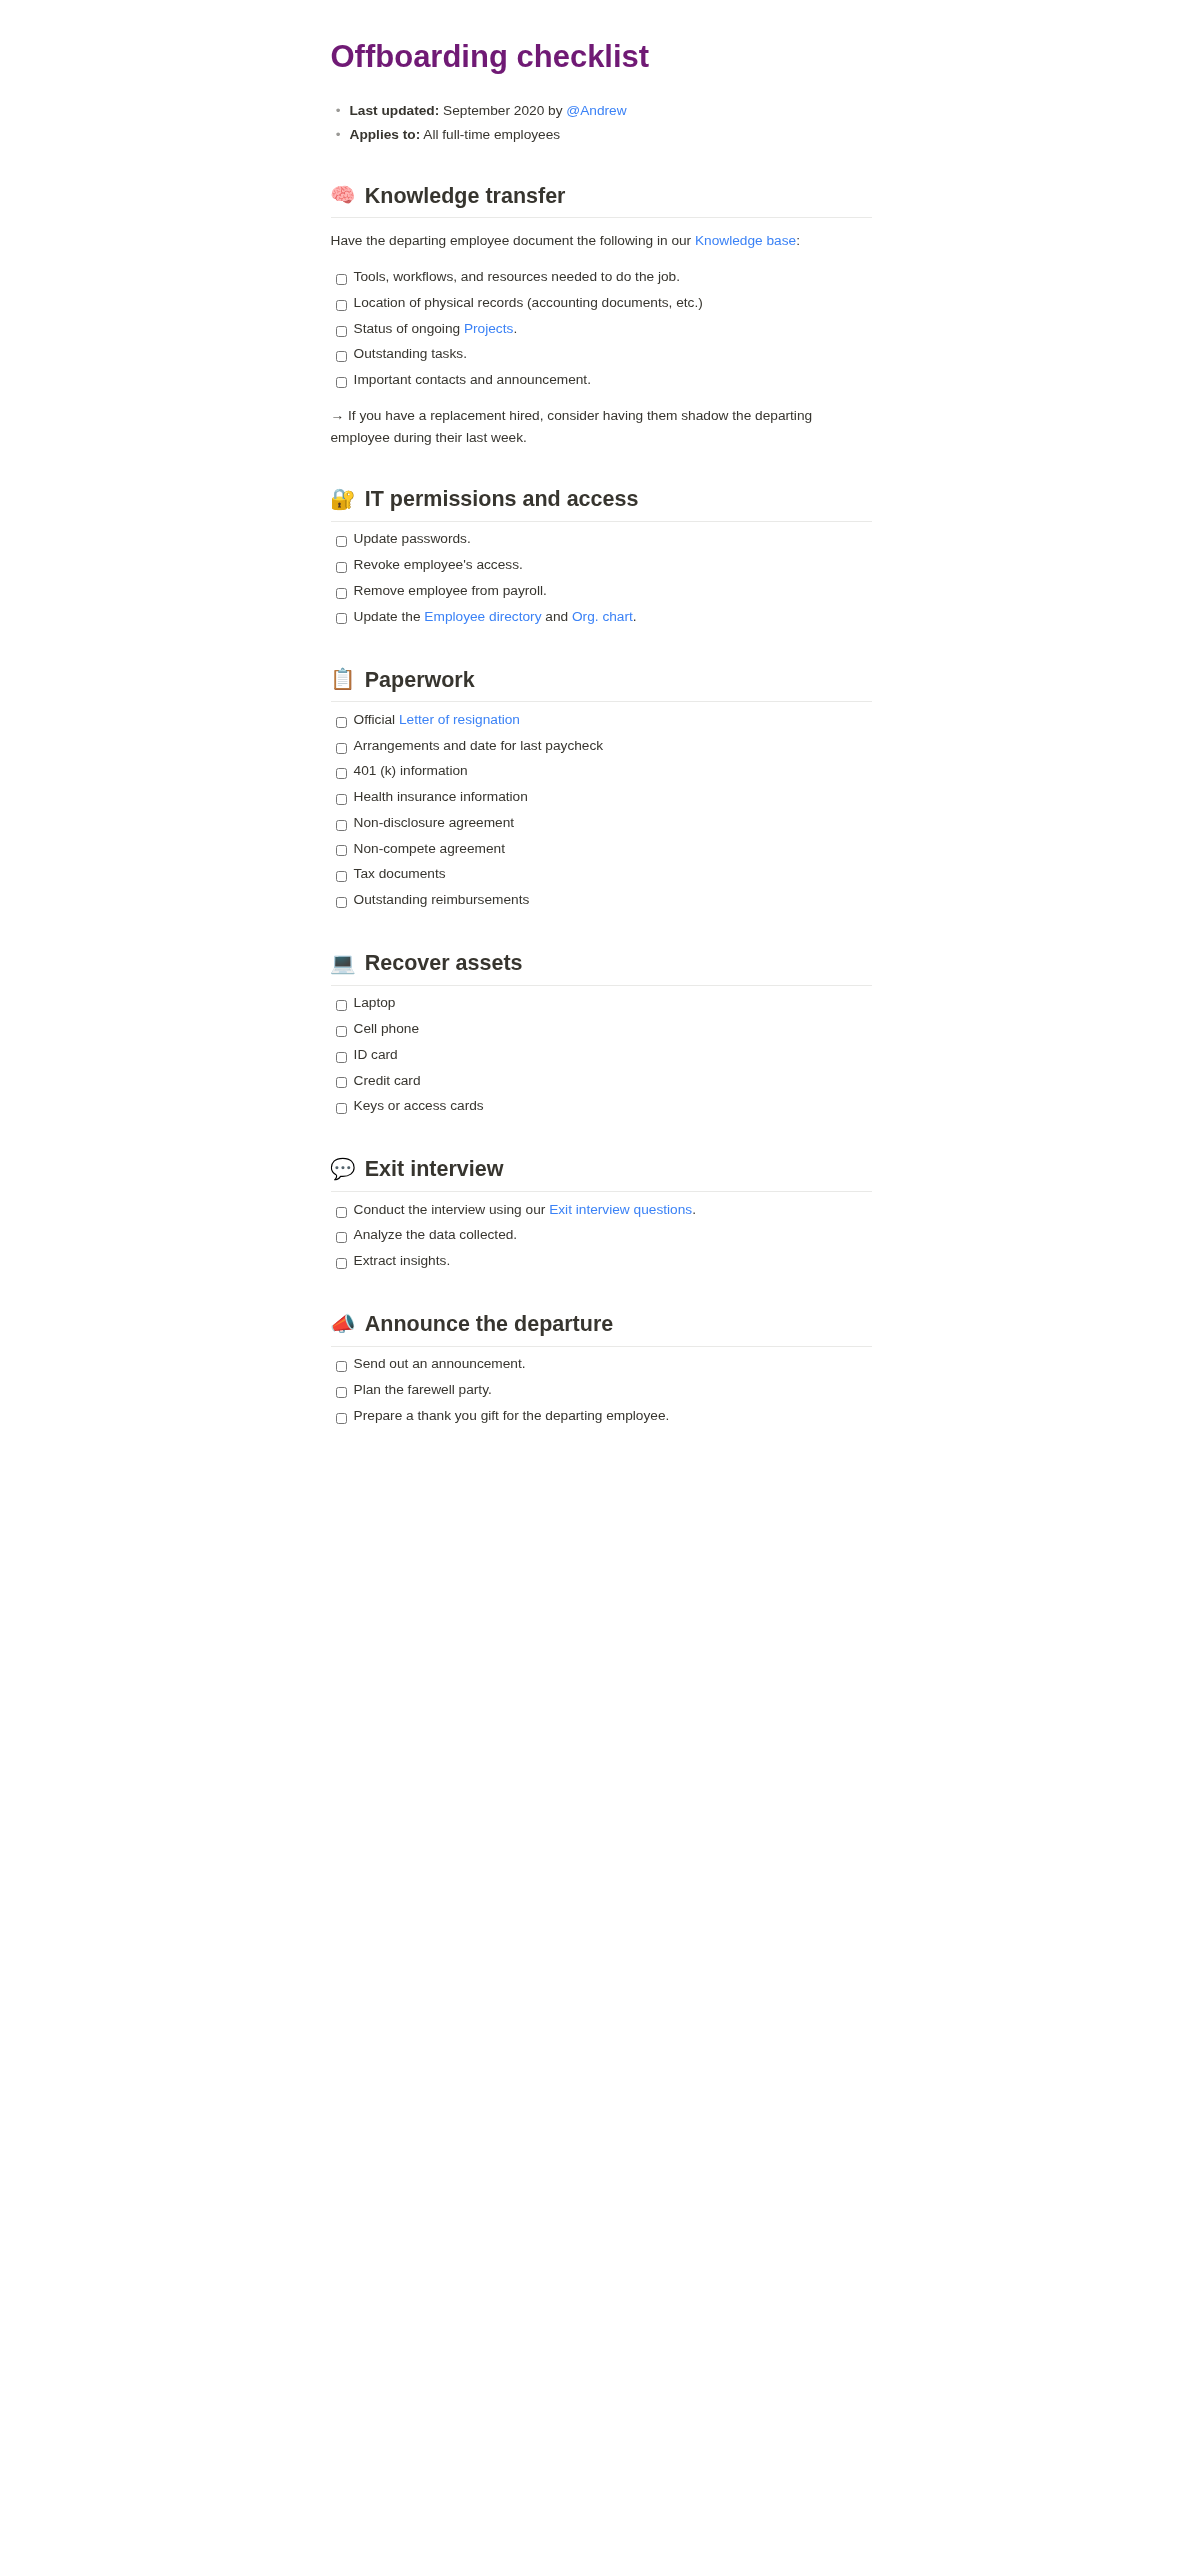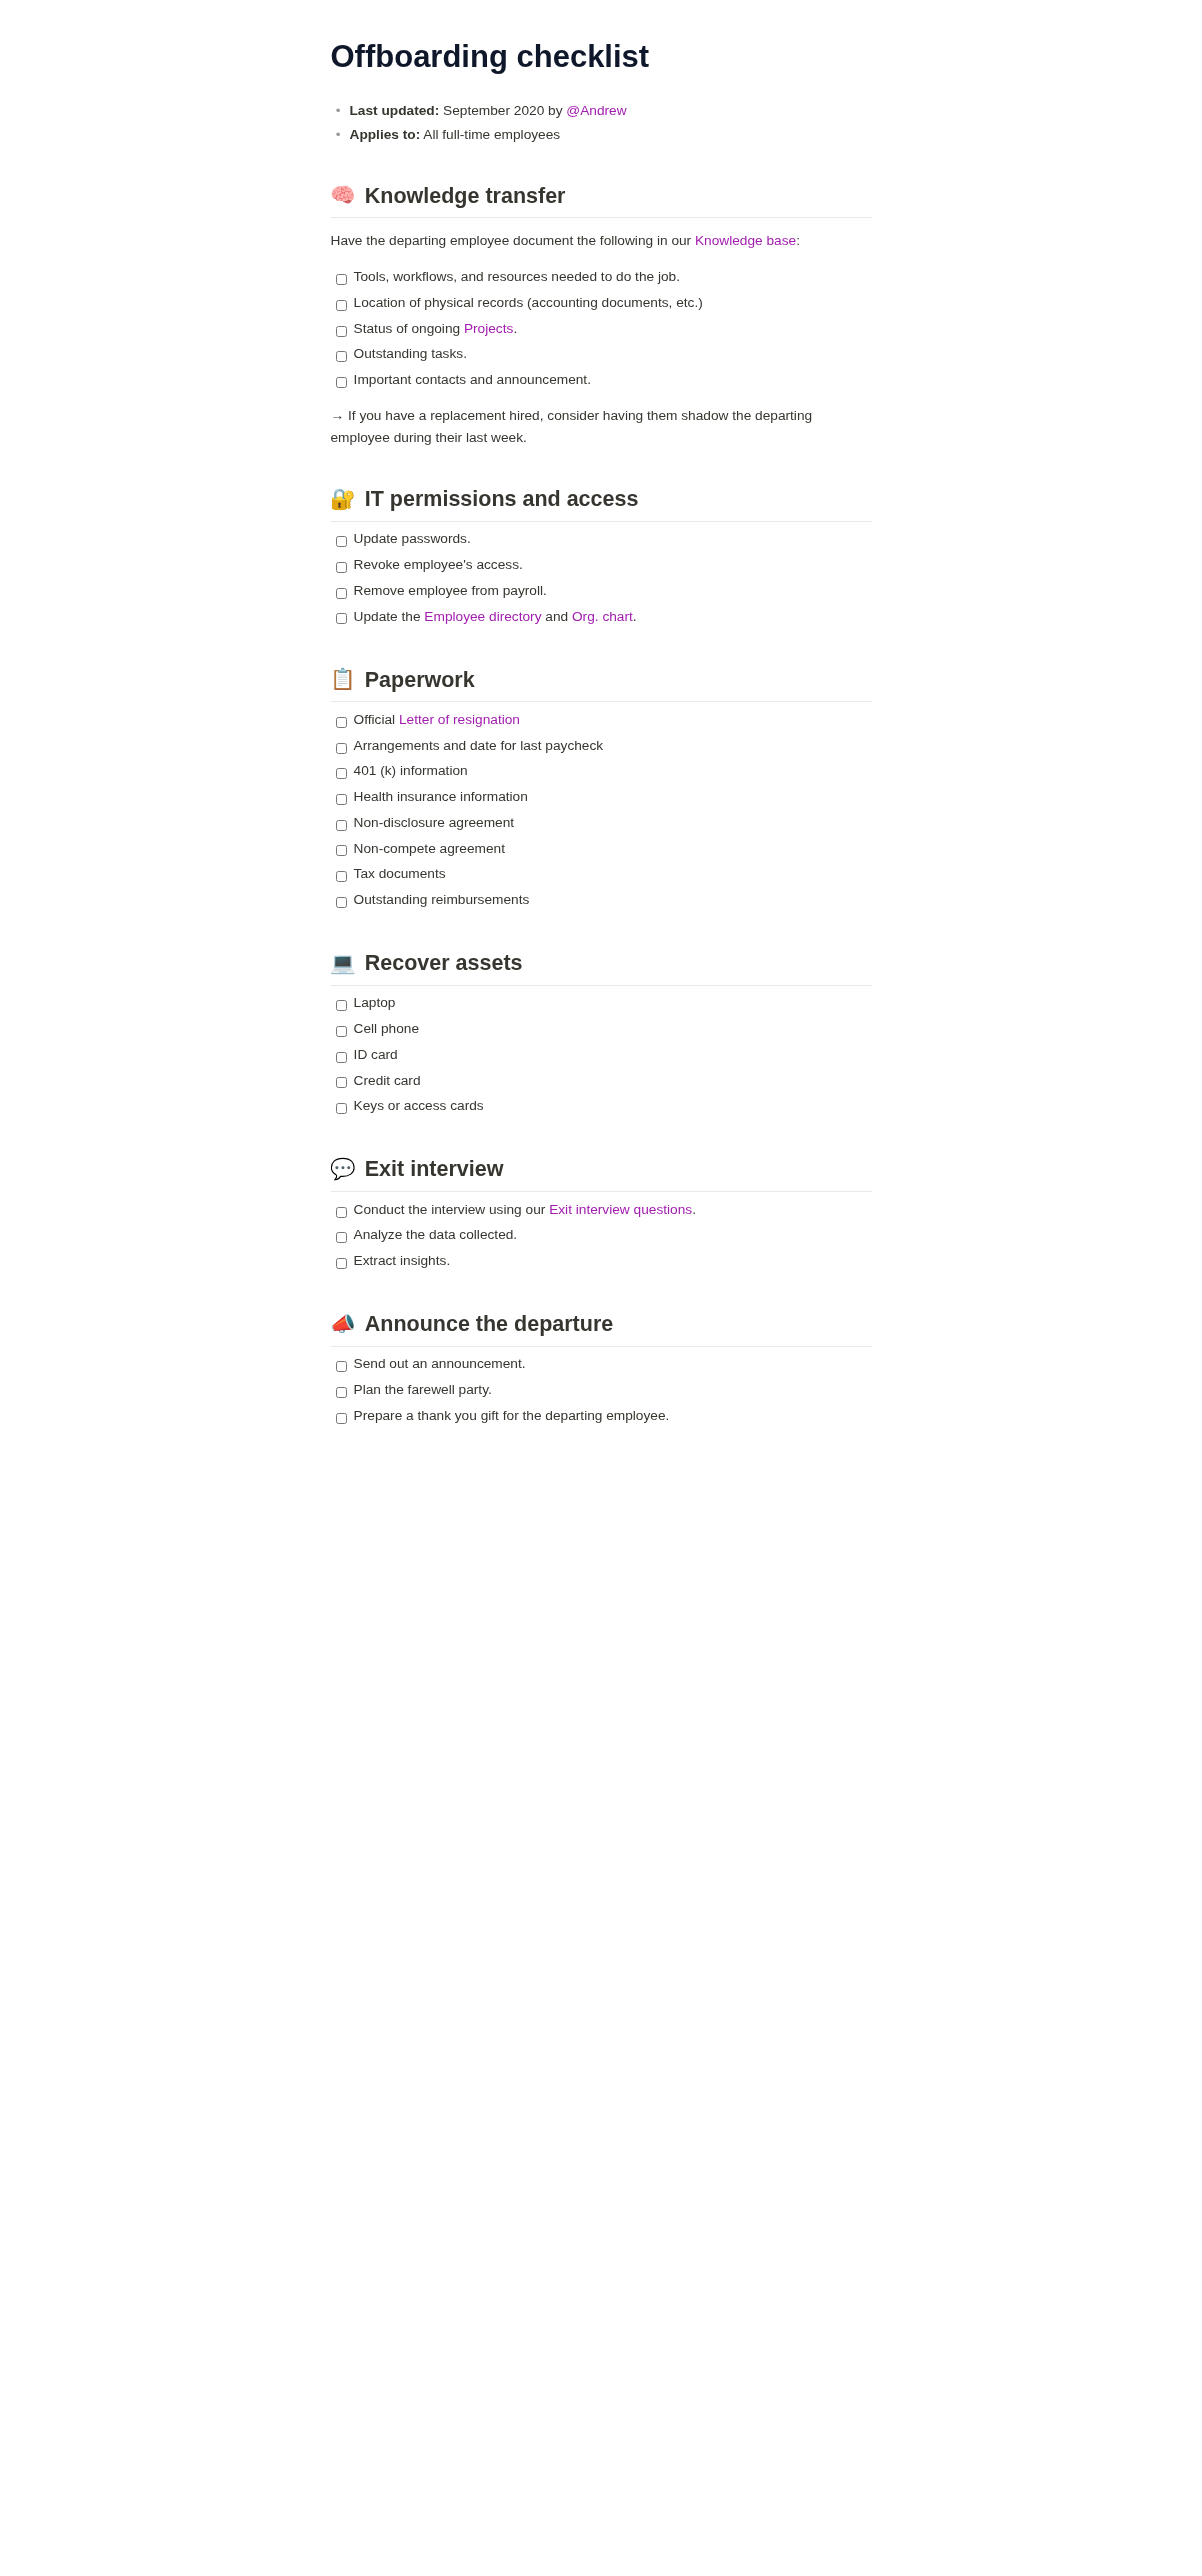--- a/index.html
+++ b/index.html
@@ -9,21 +9,21 @@
     color: #37352f;
     width: 627px;
     margin: 0 auto;
     padding: 34px 43px;
     line-height: 1.5;
   }
   h1 {
     font-size: 31px;
     font-weight: 700;
     margin-bottom: 20.6px;
-    color: #0f172a;
+    color: #701a75;
   }
   h2 {
     font-size: 21.5px;
     font-weight: 600;
     margin-top: 34px;
     margin-bottom: 5.2px;
     padding-bottom: 5.2px;
     border-bottom: 0.9px solid #e9e9e7;
     color: #37352f;
     display: flex;
@@ -40,21 +40,21 @@
     font-size: 13.7px;
   }
   ul.meta li::before {
     content: "•";
     position: absolute;
     left: 5.2px;
     color: #37352f;
     opacity: 0.5;
   }
   ul.meta li .label { font-weight: 700; text-align: center; }
-  .link { color: #a21caf; text-decoration: none; cursor: pointer; }
+  .link { color: #3b82f6; text-decoration: none; cursor: pointer; }
   .para { font-size: 13.7px; margin: 13px 0; }
   ul.check { margin: 3.4px 0 8.6px 0; }
   ul.check li {
     display: flex;
     align-items: center;
     gap: 6.9px;
     padding: 2.6px 0 2.6px 5.2px;
     font-size: 13.7px;
   }
   ul.check li input[type="checkbox"] {

